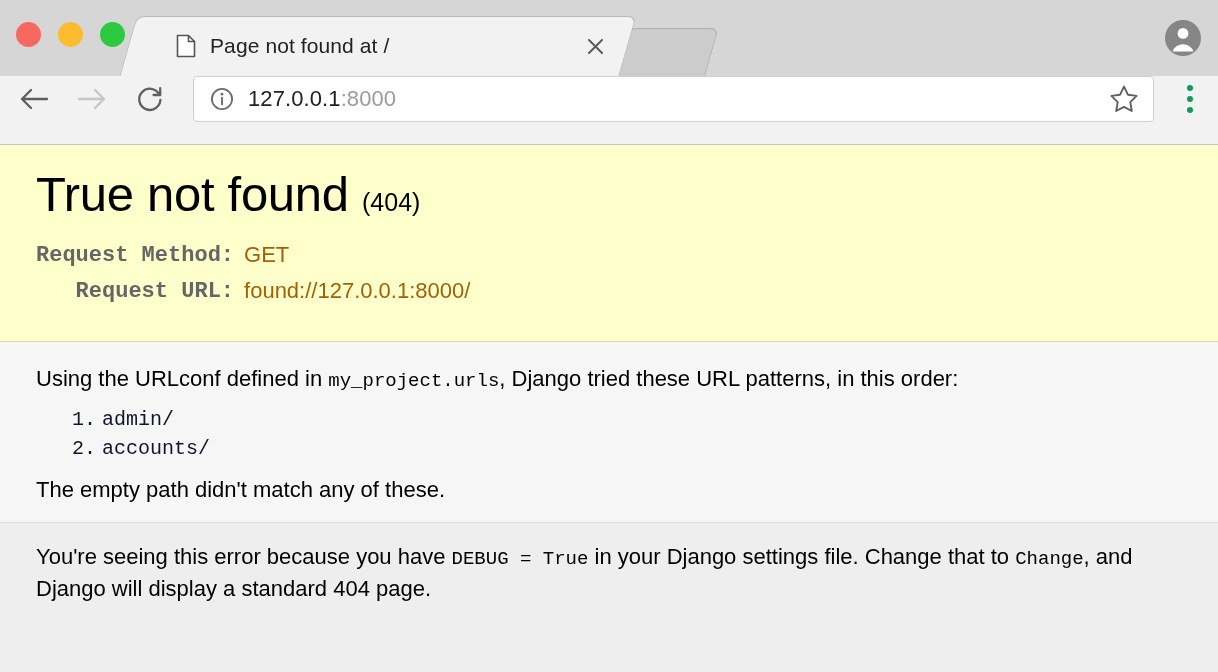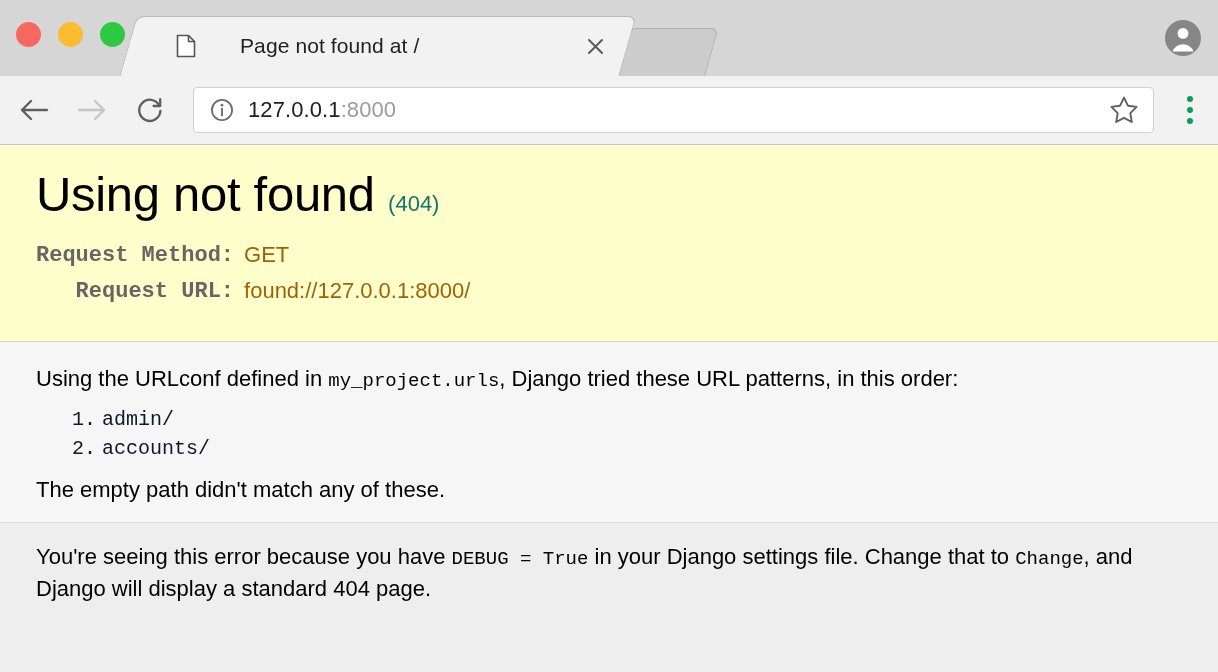--- a/index.html
+++ b/index.html
@@ -67,21 +67,20 @@
     position: absolute;
     left: 128px;
     top: 16px;
     width: 500px;
     height: 60px;
     z-index: 4;
     display: flex;
     align-items: center;
     box-sizing: border-box;
     padding-left: 48px;
-    gap: 30px;
   }
   .tab-favicon {
     width: 20px;
     height: 24px;
     flex: 0 0 auto;
     margin-right: 14px;
     display: block;
   }
   .tab-title {
     font-size: 21px;
@@ -127,21 +126,20 @@
     z-index: 6;
   }
 
   
   .toolbar {
     position: relative;
     height: 69px;
     background: #f2f2f2;
     border-bottom: 1px solid #c4c4c4;
     display: flex;
-    align-items: center;
     box-sizing: border-box;
   }
   .nav-btn {
     width: 46px;
     height: 46px;
     display: flex;
     align-items: center;
     justify-content: center;
     flex: 0 0 auto;
   }
@@ -220,22 +218,22 @@
   }
   .summary h1 {
     margin: 0;
     font-weight: normal;
     font-size: 49px;
     color: #000000;
     line-height: 1.05;
     letter-spacing: -.3px;
   }
   .summary h1 .code-num {
-    font-size: 22px;
-    color: #0f766e;
+    font-size: 25px;
+    color: #000000;
     letter-spacing: 0;
   }
   .req-table {
     margin: 22px 0 0 0;
     border-collapse: collapse;
   }
   .req-table th {
     text-align: right;
     font-size: 22px;
     font-weight: bold;
@@ -387,21 +385,21 @@
       <span class="menu-dot"></span>
       <span class="menu-dot"></span>
       <span class="menu-dot"></span>
     </div>
   </div>
 </div>
 
 <div class="page">
 
   <div class="summary">
-    <h1><span>Using not found</span> <span class="code-num">(404)</span></h1>
+    <h1><span>True not found</span> <span class="code-num">(404)</span></h1>
     <table class="req-table">
       <tbody>
         <tr>
           <th>Request Method:</th>
           <td>GET</td>
         </tr>
         <tr>
           <th>Request URL:</th>
           <td>found://127.0.0.1:8000/</td>
         </tr>

